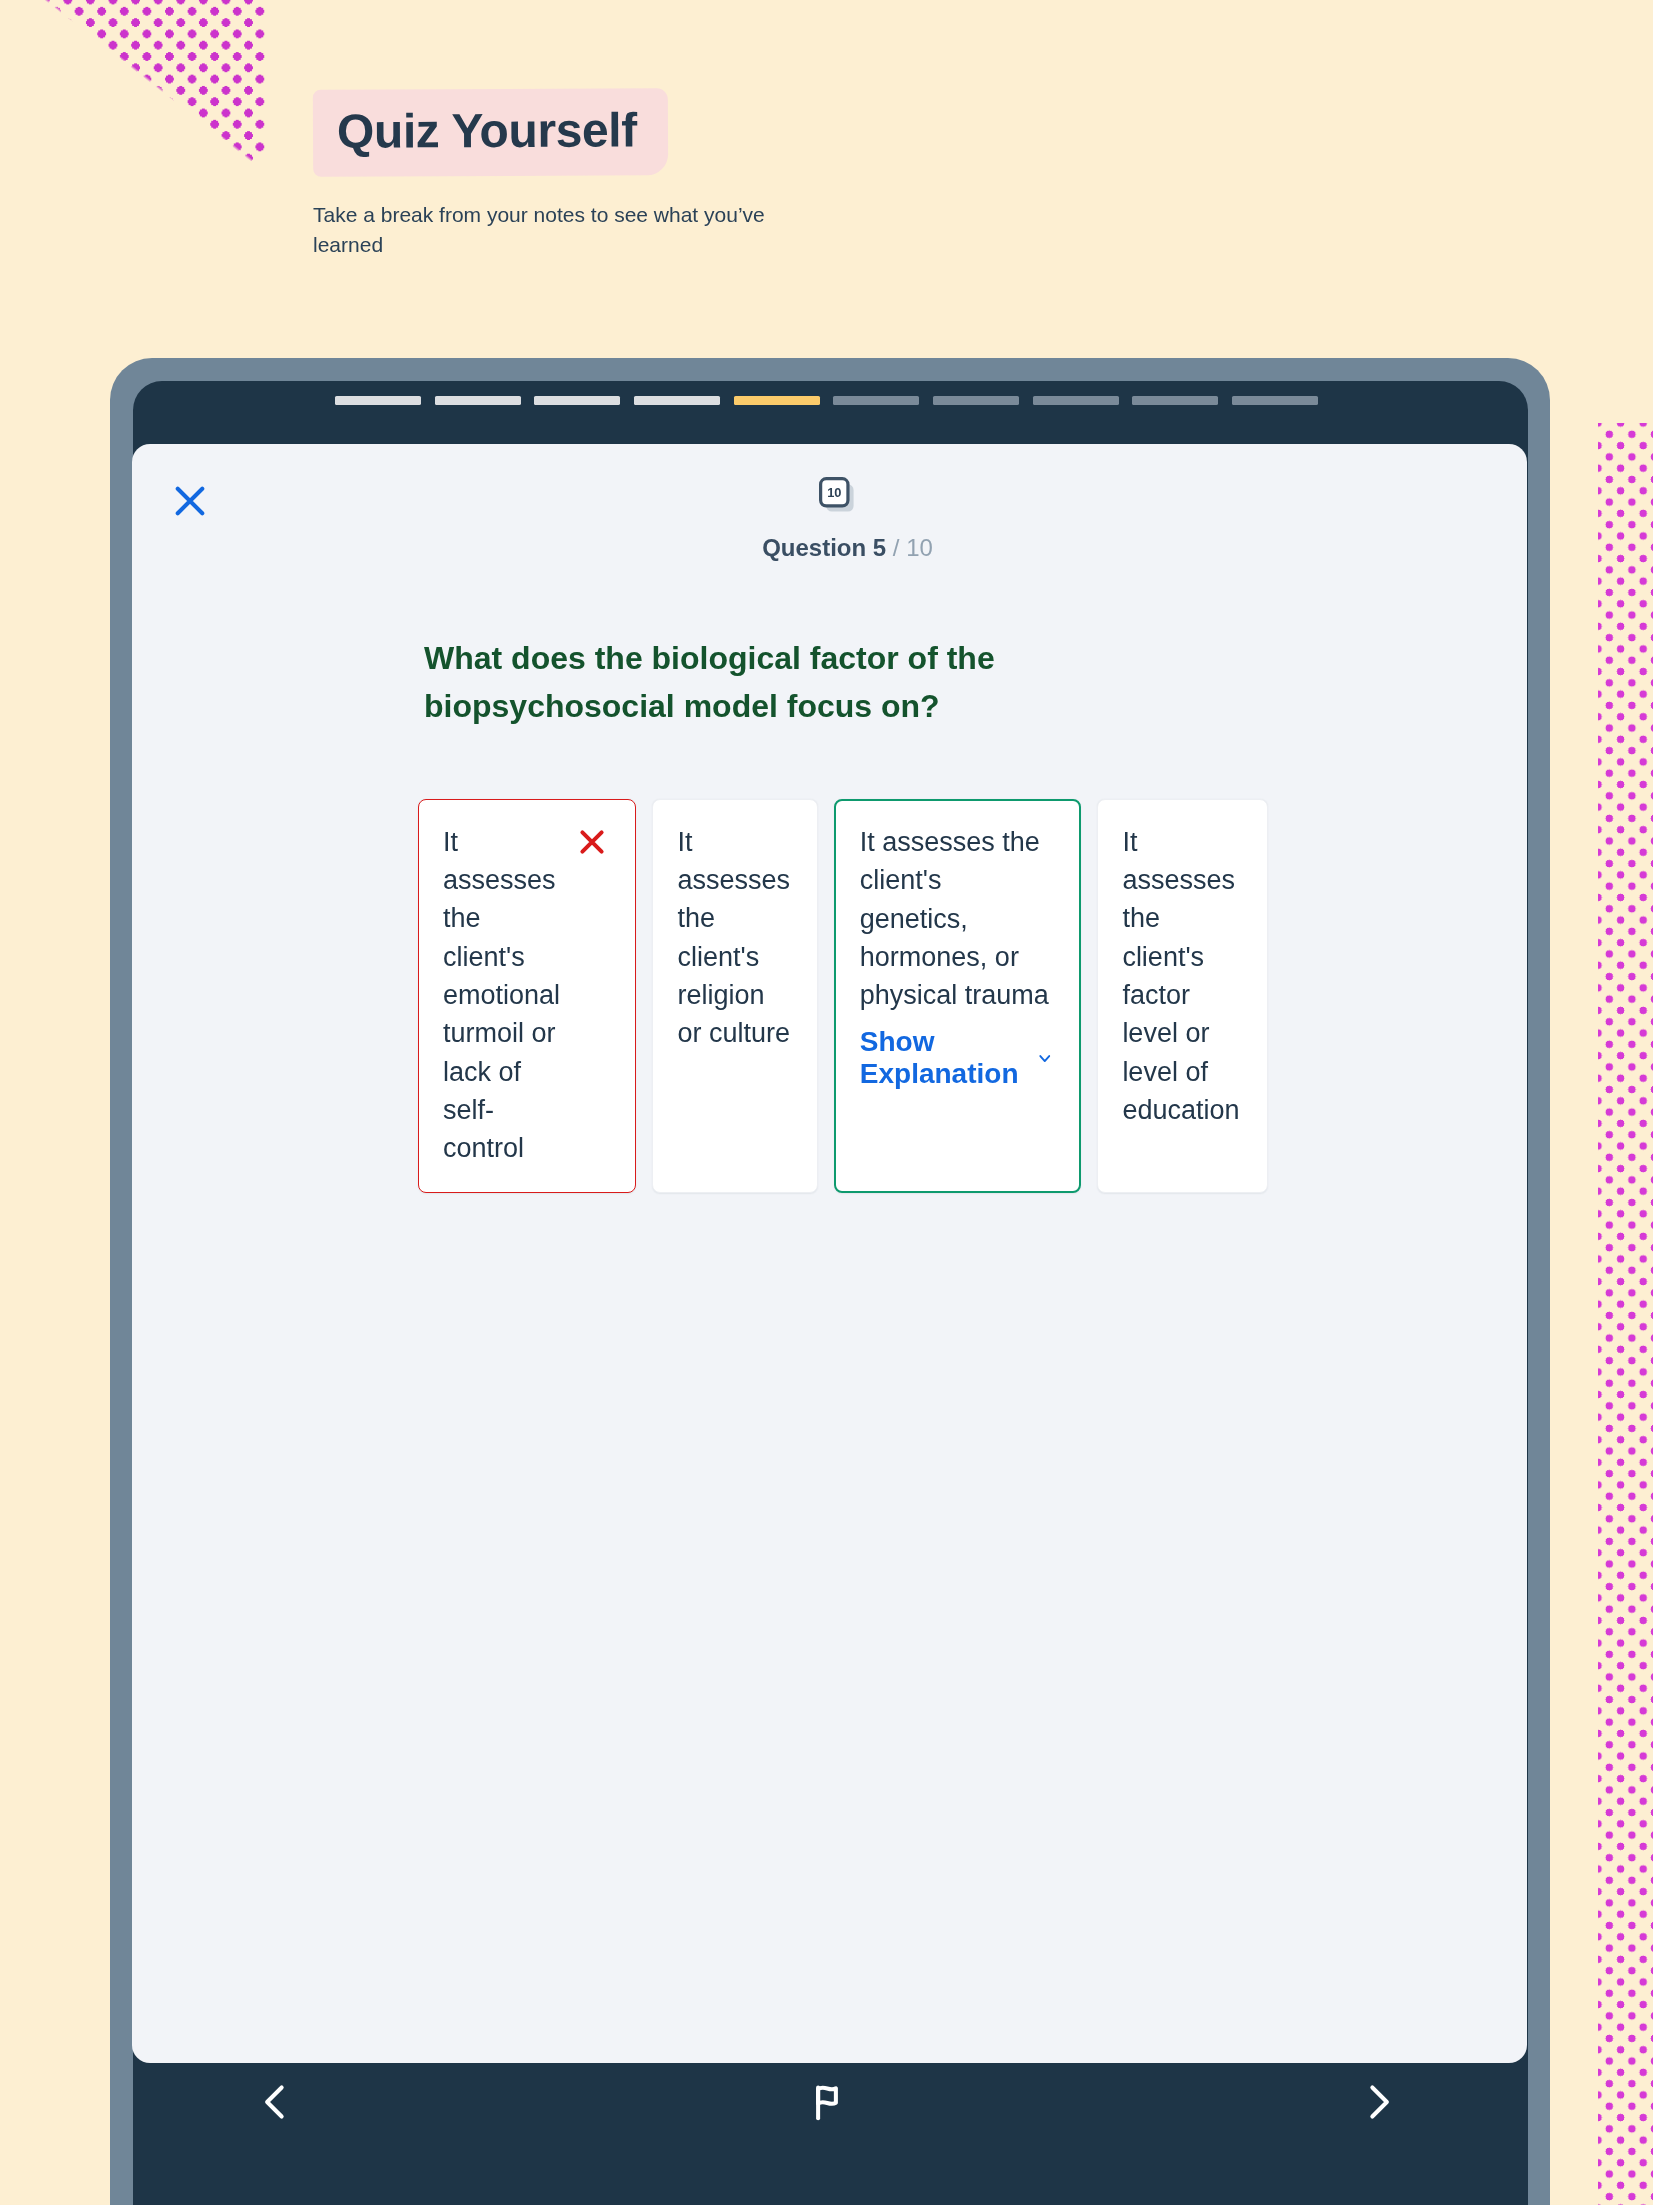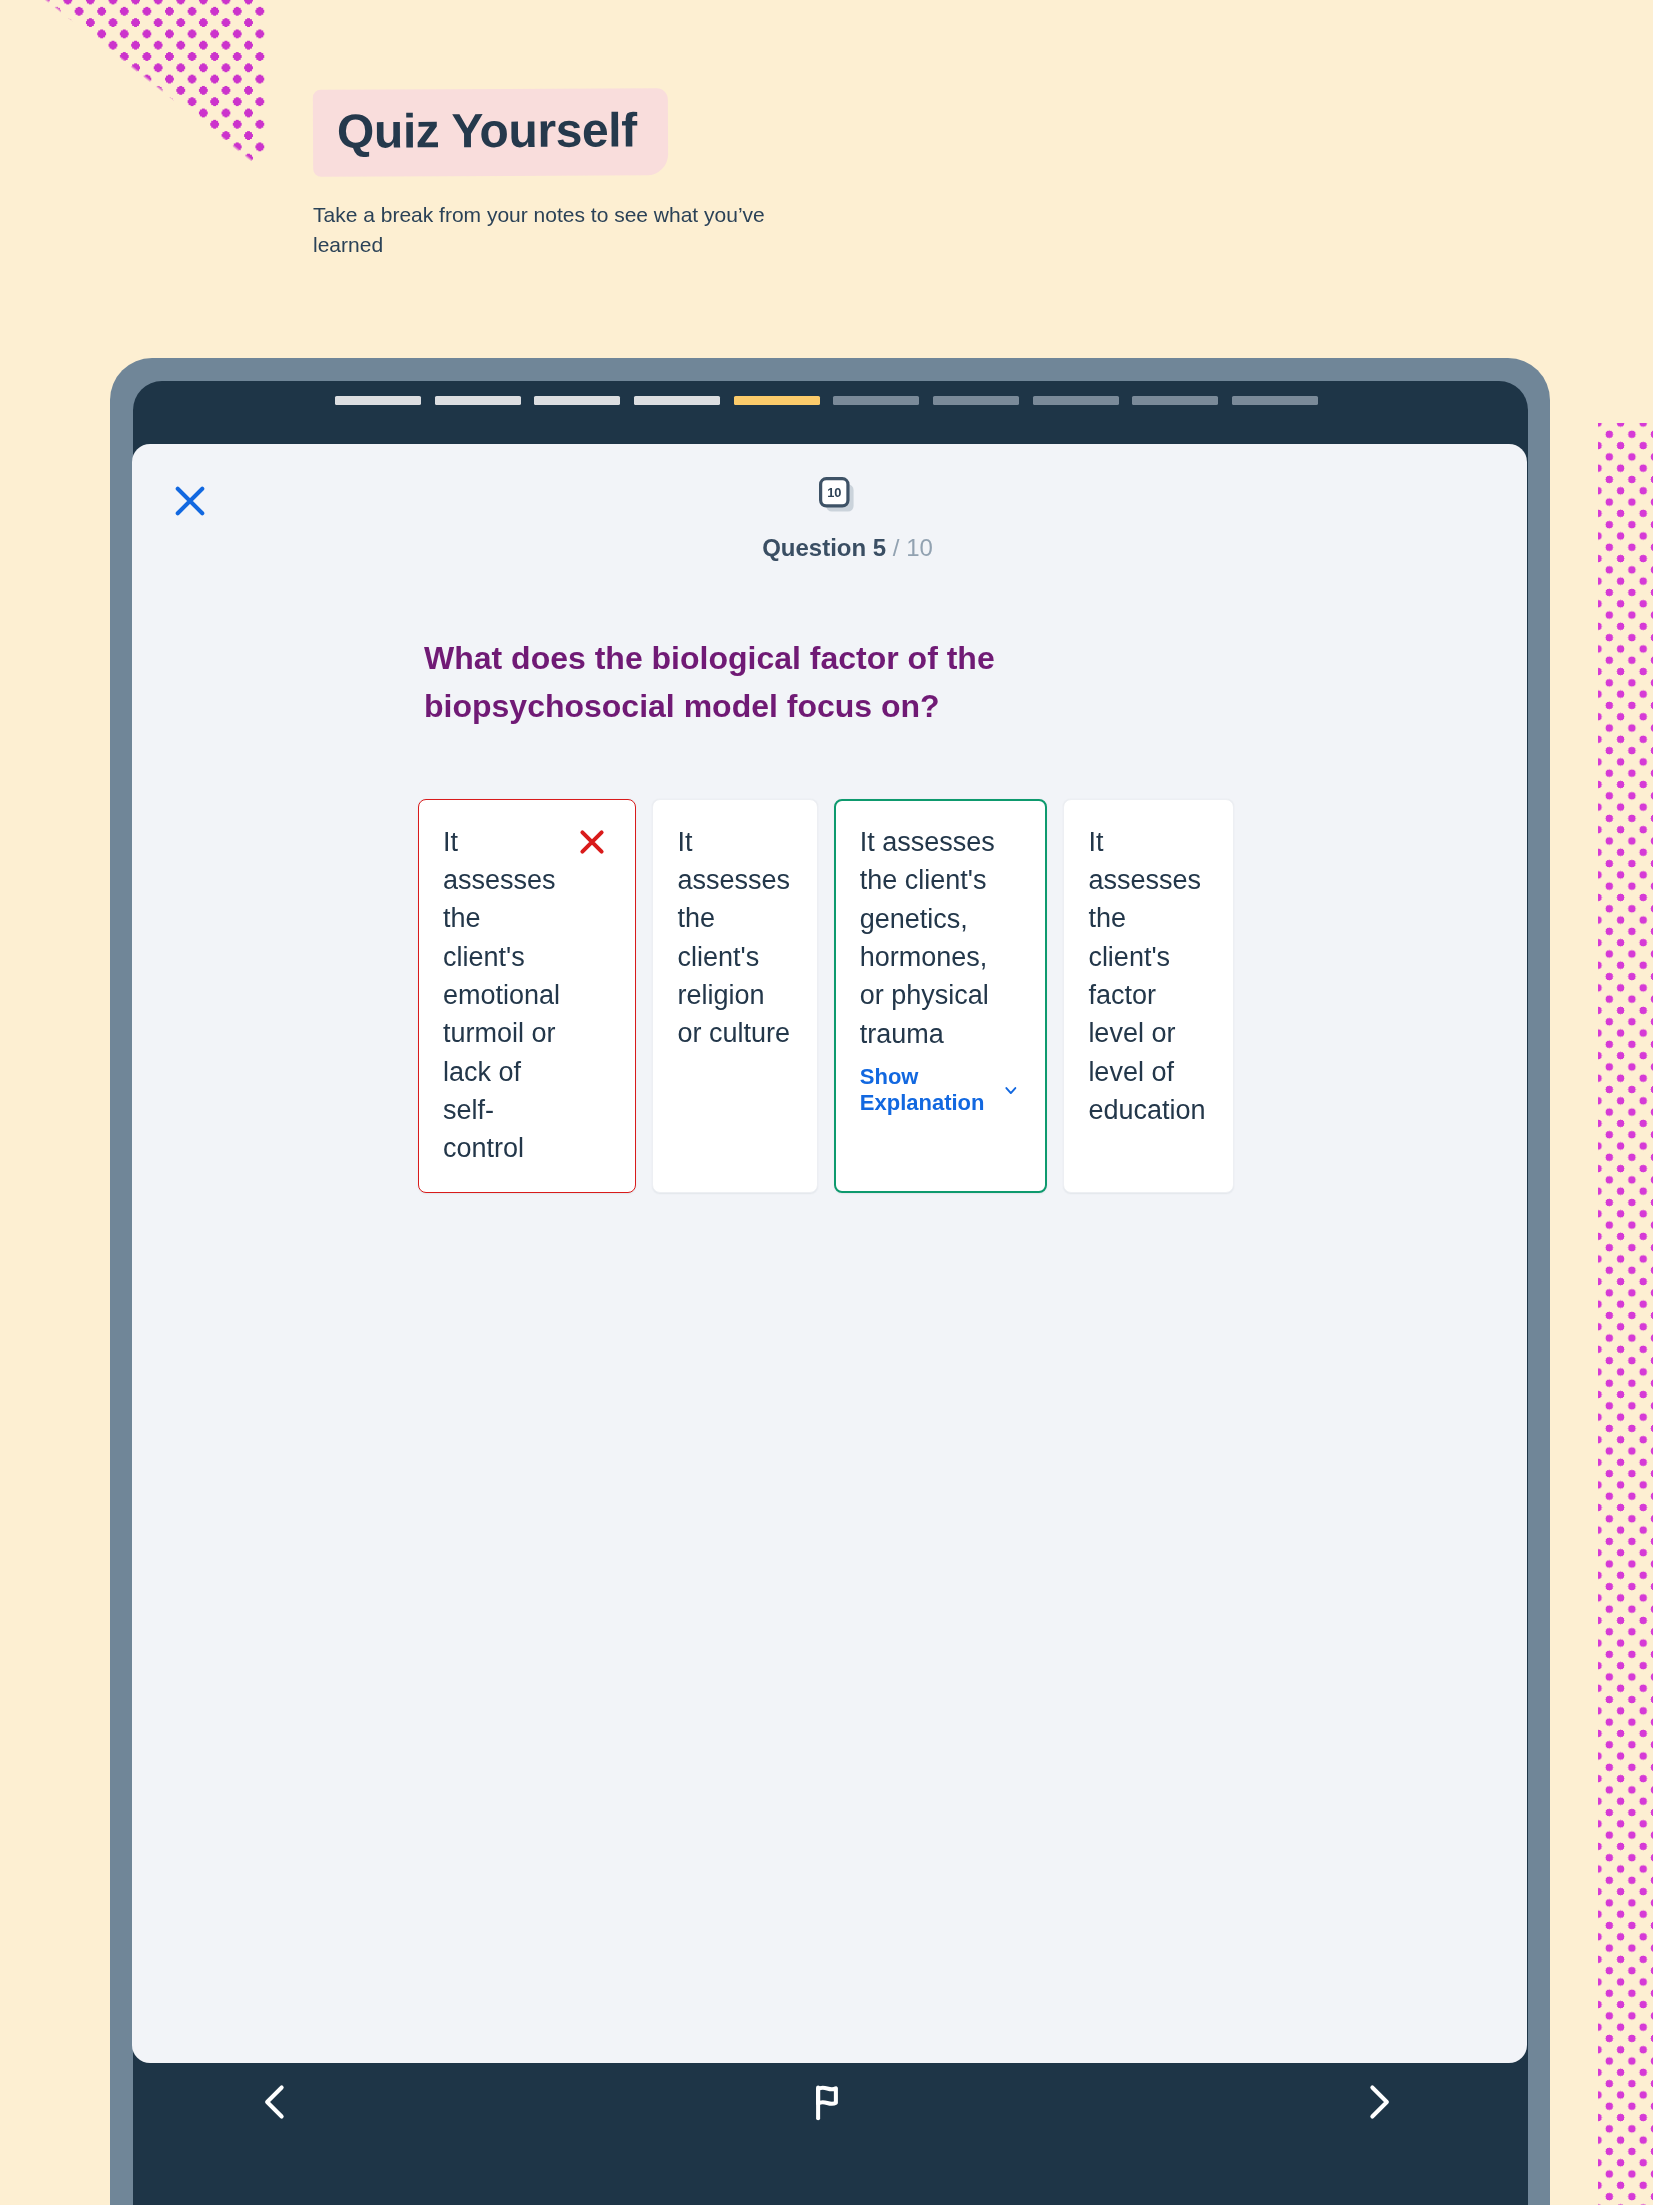--- a/index.html
+++ b/index.html
@@ -142,21 +142,21 @@
   .qcount b { font-weight: 700; color: #3A4E63; }
   .qcount span.slash { color: #92A2B1; font-weight: 400; }
 
   .question {
     position: absolute;
     left: 292px; top: 190px;
     width: 710px;
     font-size: 32px;
     line-height: 1.5;
     font-weight: 700;
-    color: #701a75;
+    color: #14532d;
   }
 
   
   .options {
     position: absolute;
     left: 286px; top: 355px;
     width: 704px;
     display: flex;
     gap: 16px;
   }
@@ -185,21 +185,21 @@
     padding: 22px 27px 23.4px 23.4px;
   }
   .mark { flex: 0 0 auto; margin-top: 3.2px; }
 
   .explain {
     margin-top: 11.3px;
     display: inline-flex;
     align-items: center;
     gap: 11.3px;
     color: #1268E0;
-    font-size: 22px;
+    font-size: 28px;
     font-weight: 700;
     cursor: pointer;
   }
 
   
   .navbar {
     position: absolute;
     left: 0; right: 0; bottom: 0;
     height: 207px;
     display: flex;

